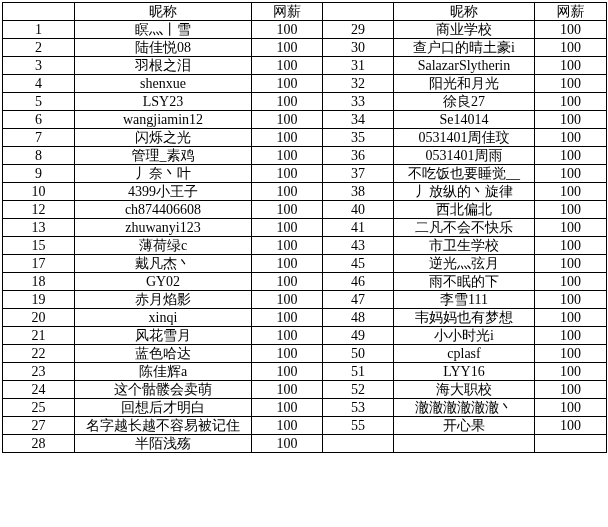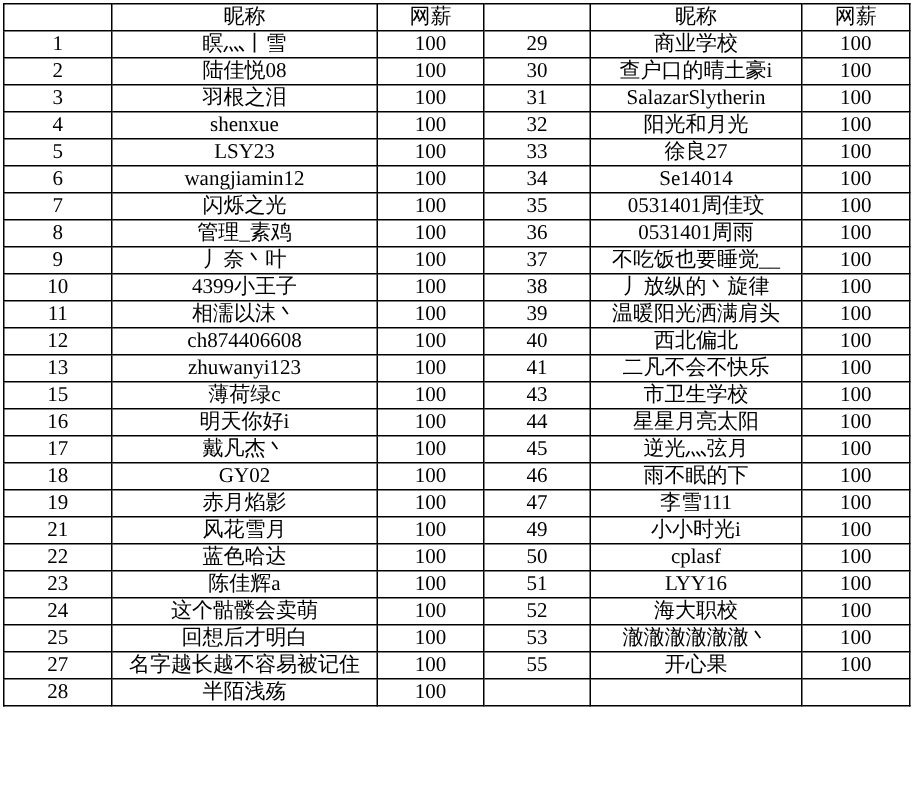--- a/index.html
+++ b/index.html
@@ -144,28 +144,20 @@
 
   <tr>
     <td>10</td>
     <td>4399小王子</td>
     <td>100</td>
     <td>38</td>
     <td>丿放纵的丶旋律</td>
     <td>100</td>
   </tr>
 
-  <tr>
-    <td>11</td>
-    <td>相濡以沫丶</td>
-    <td>100</td>
-    <td>39</td>
-    <td>温暖阳光洒满肩头</td>
-    <td>100</td>
-  </tr>
 
   <tr>
     <td>12</td>
     <td>ch874406608</td>
     <td>100</td>
     <td>40</td>
     <td>西北偏北</td>
     <td>100</td>
   </tr>
 
@@ -181,28 +173,20 @@
 
   <tr>
     <td>15</td>
     <td>薄荷绿c</td>
     <td>100</td>
     <td>43</td>
     <td>市卫生学校</td>
     <td>100</td>
   </tr>
 
-  <tr>
-    <td>16</td>
-    <td>明天你好i</td>
-    <td>100</td>
-    <td>44</td>
-    <td>星星月亮太阳</td>
-    <td>100</td>
-  </tr>
 
   <tr>
     <td>17</td>
     <td>戴凡杰丶</td>
     <td>100</td>
     <td>45</td>
     <td>逆光灬弦月</td>
     <td>100</td>
   </tr>
 
@@ -217,20 +201,28 @@
 
   <tr>
     <td>19</td>
     <td>赤月焰影</td>
     <td>100</td>
     <td>47</td>
     <td>李雪111</td>
     <td>100</td>
   </tr>
 
+  <tr>
+    <td>20</td>
+    <td>xinqi</td>
+    <td>100</td>
+    <td>48</td>
+    <td>韦妈妈也有梦想</td>
+    <td>100</td>
+  </tr>
 
   <tr>
     <td>21</td>
     <td>风花雪月</td>
     <td>100</td>
     <td>49</td>
     <td>小小时光i</td>
     <td>100</td>
   </tr>
 

